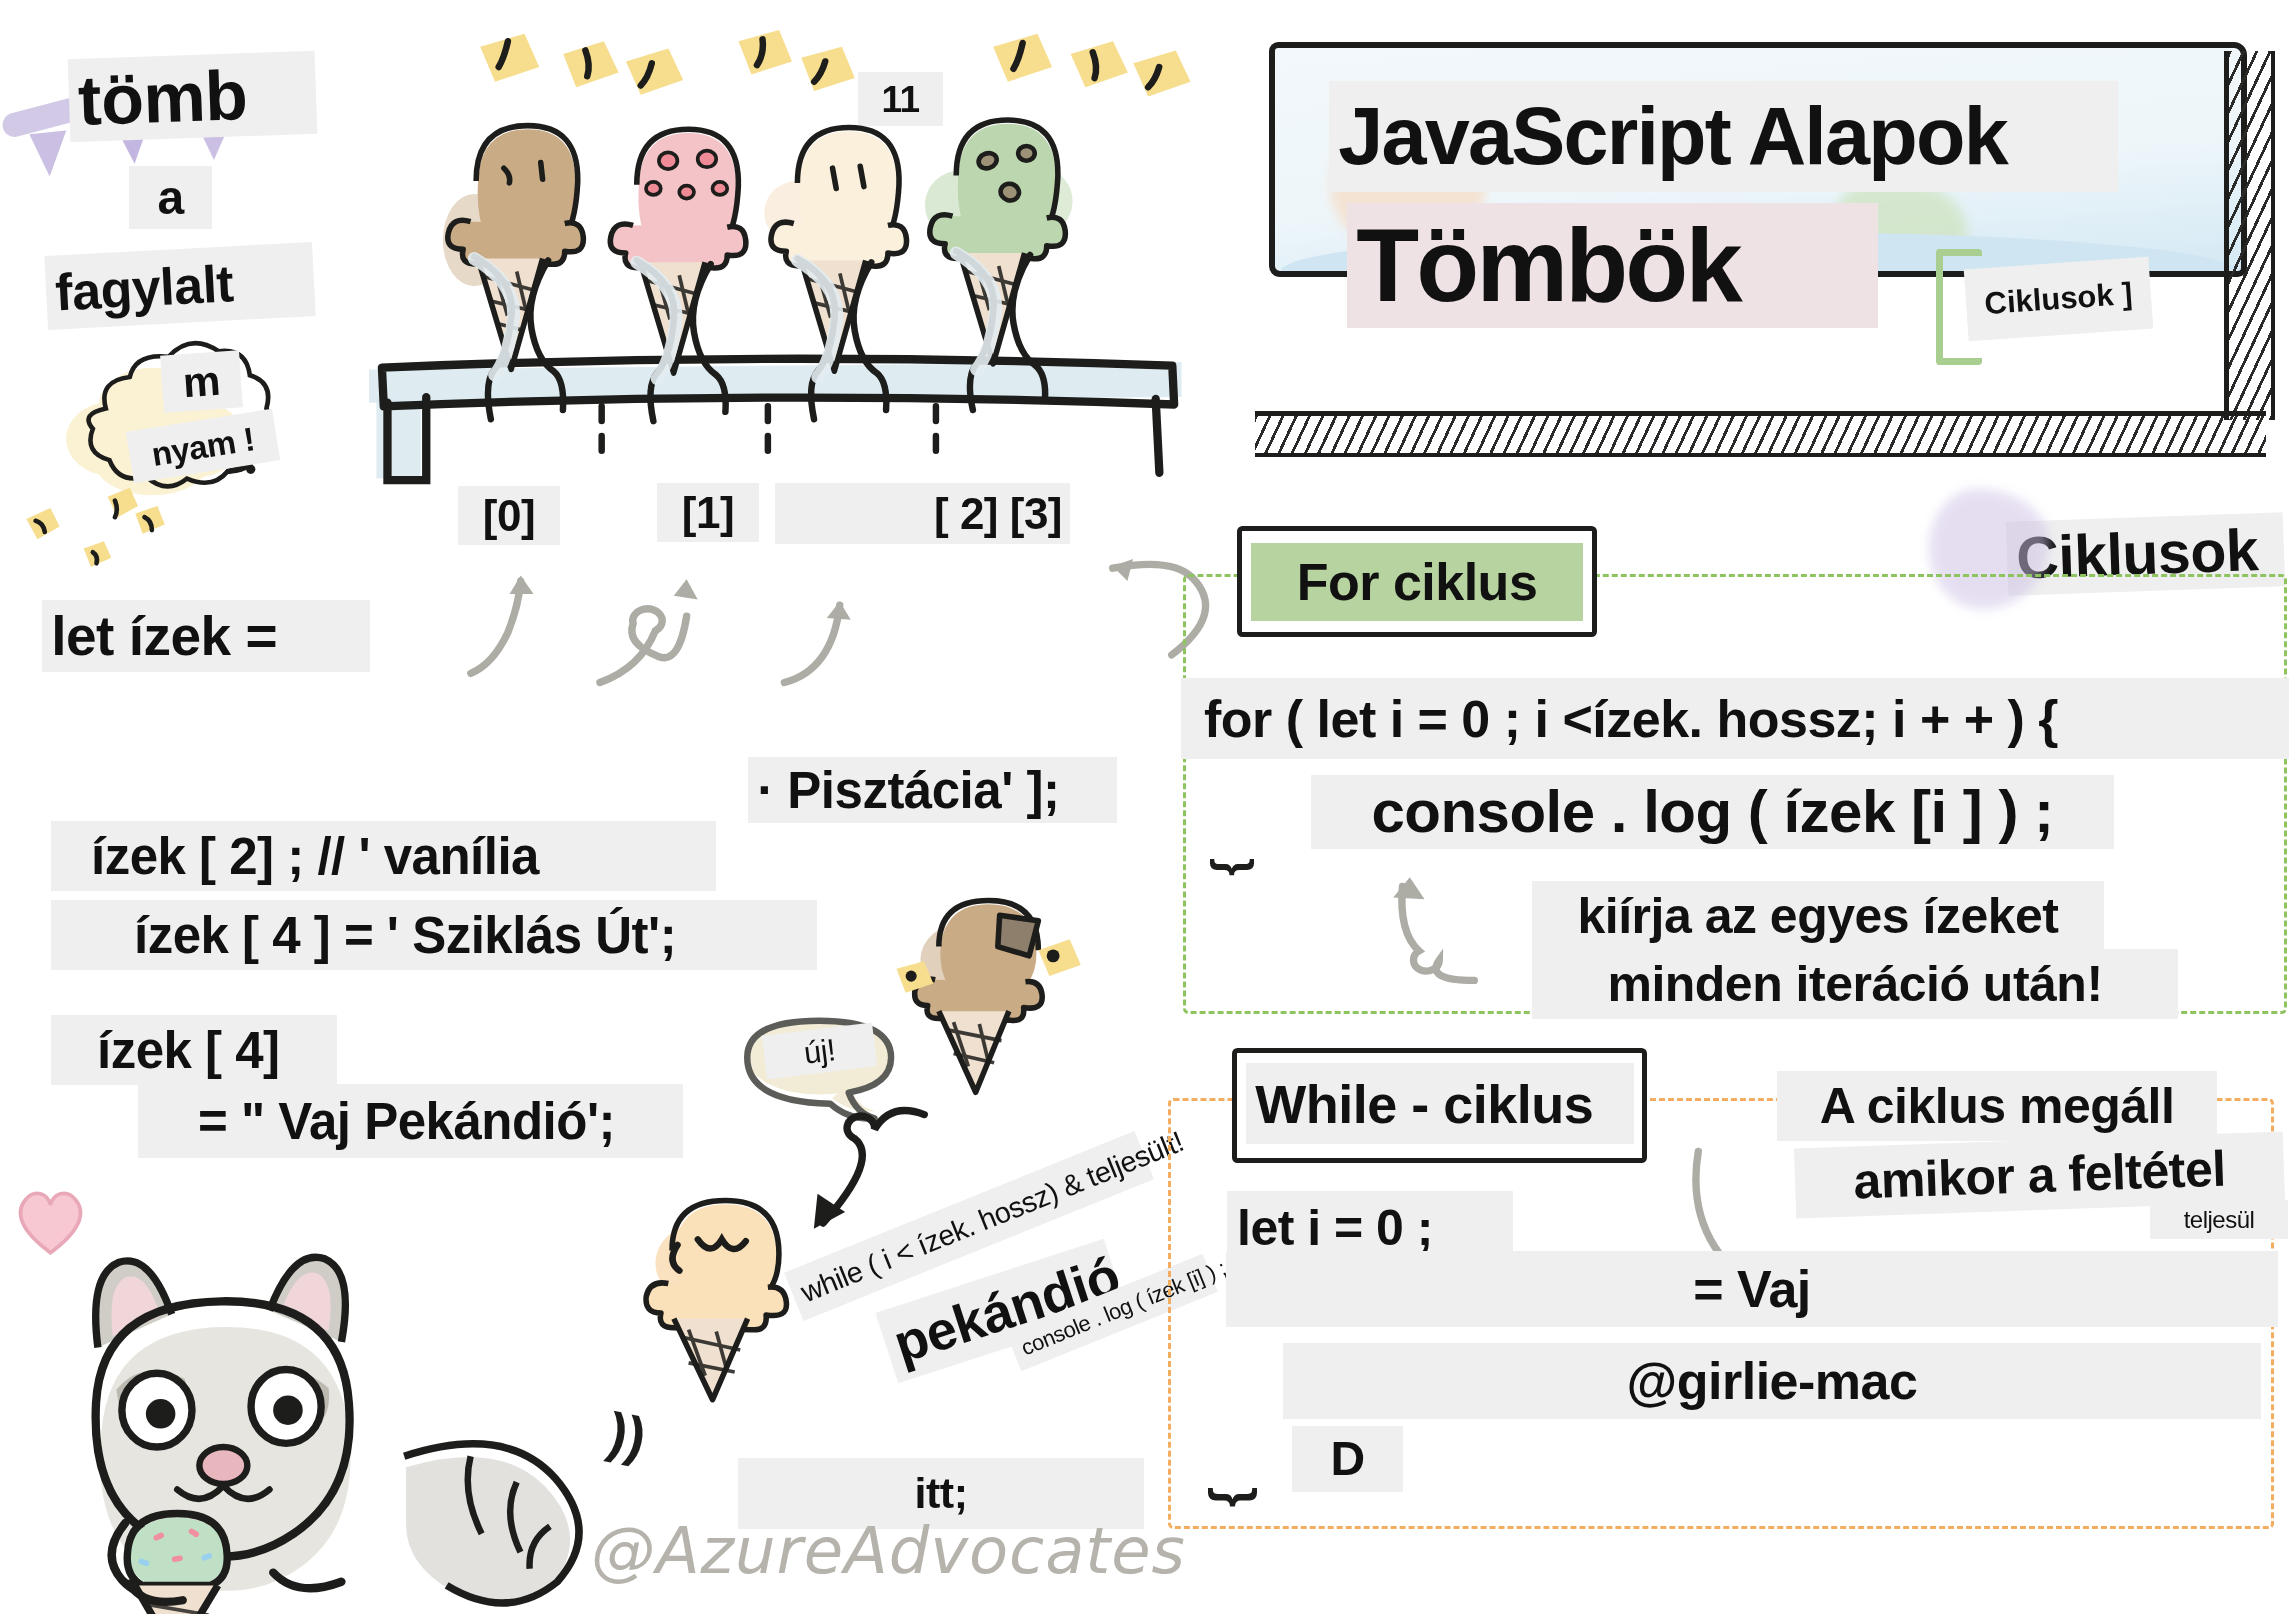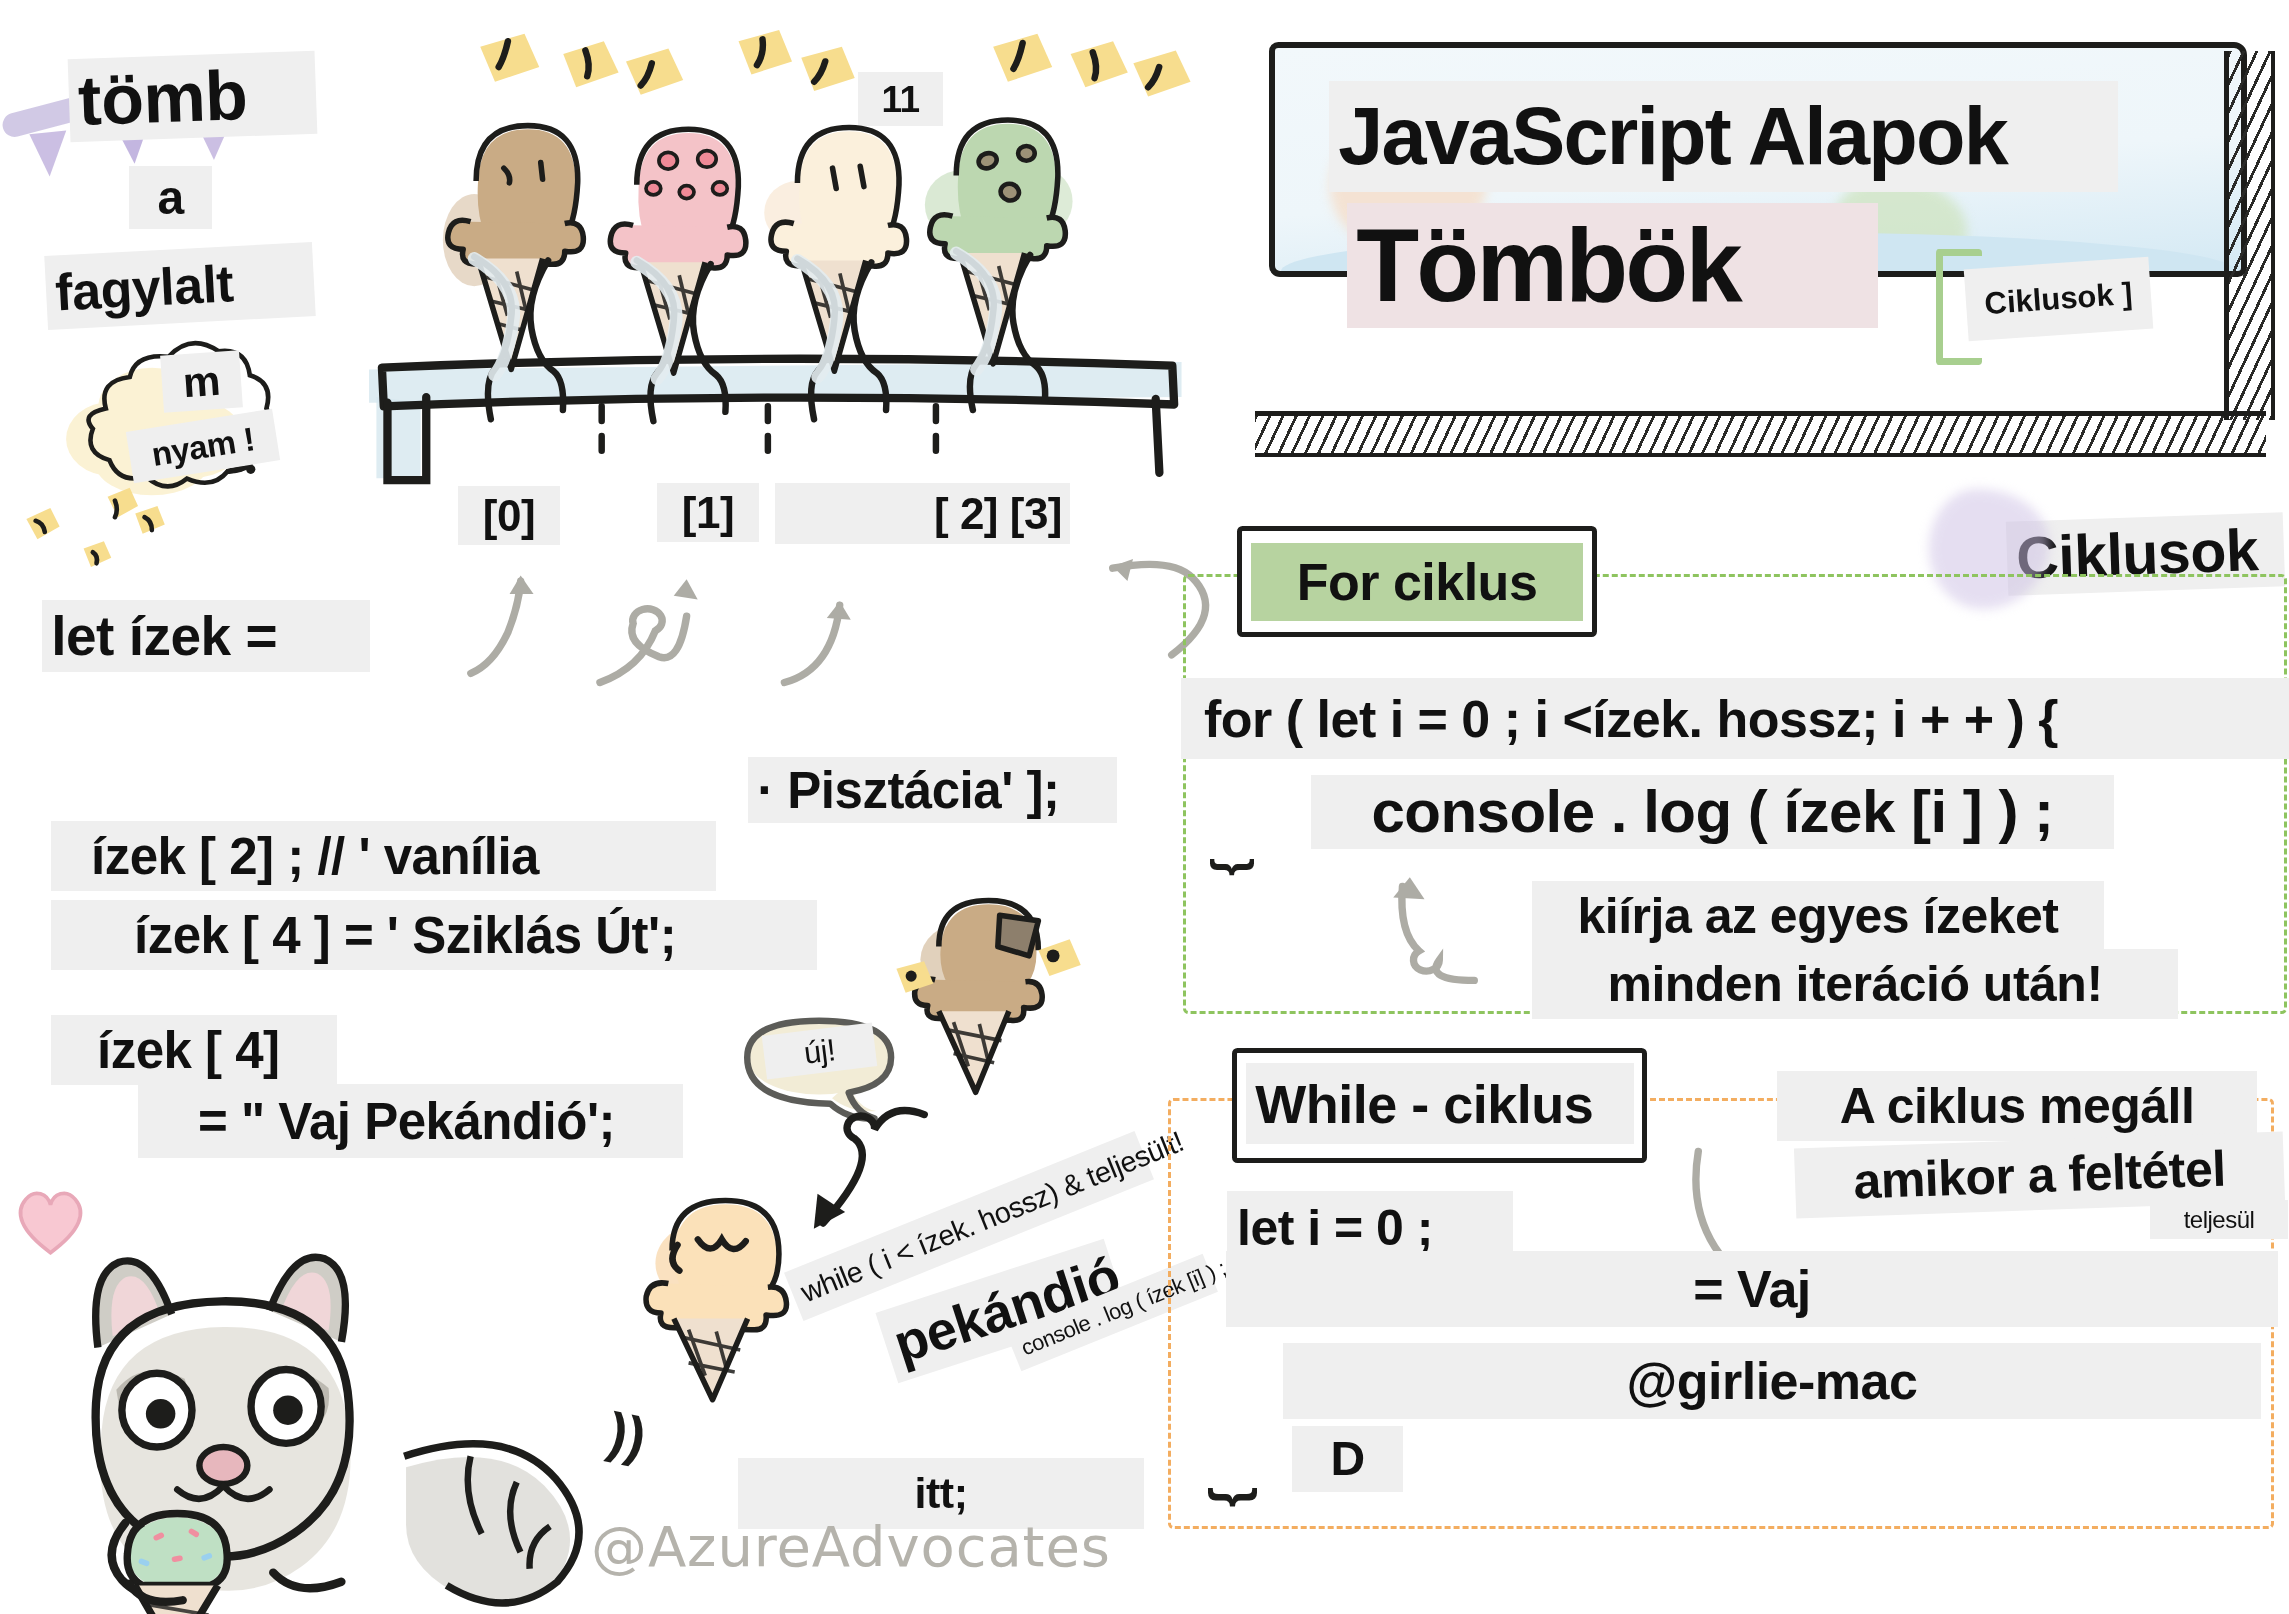--- a/index.html
+++ b/index.html
@@ -67,22 +67,22 @@
 
   .label-box{
     position:absolute;border:5.5px solid #1d1d1b;border-radius:5.5px;
     background:#fff;box-sizing:border-box;
   }
 
   
   svg{display:block;overflow:visible;}
 
   .signature{
-    position:absolute;left:591px;top:1514px;font-size:56px;color:#b5b3ac;
-    font-family:"DejaVu Sans", sans-serif;letter-spacing:0.9px;
+    position:absolute;left:591px;top:1514px;font-size:64px;color:#b5b3ac;
+    font-family:"DejaVu Sans", sans-serif;font-style:italic;letter-spacing:0.9px;
   }
 </style>
 </head>
 <body>
 
 <div class="canvas">
 
   <div class="abs" style="left:9.2px;top:88px;">
     <svg width="277" height="120" viewBox="0 0 300 130">
       <path d="M6 40 L120 10 L250 24" stroke="#c9bfe0" stroke-width="26" fill="none" stroke-linecap="round" opacity=".85"></path>
@@ -471,21 +471,21 @@
 
   <div class="tile" style="left:1227px;top:1191px;width:286px;height:74px;font-size:50px;padding-left:10px;">let i = 0 ;</div>
 
   <div class="abs" style="left:1689px;top:1144px;">
     <svg width="129" height="138" viewBox="0 0 140 150">
       <path d="M10 8 q-10 60 18 104 q12 18 20 26" fill="none" stroke="#adaca5" stroke-width="8" stroke-linecap="round"></path>
       <path d="M32 120 l10 30 l-26 -8 Z" fill="#adaca5"></path>
     </svg>
   </div>
 
-  <div class="tile center" style="left:1777px;top:1071px;width:480px;height:70px;font-size:50px;">A ciklus megáll</div>
+  <div class="tile center" style="left:1777px;top:1071px;width:440px;height:70px;font-size:50px;">A ciklus megáll</div>
   <div class="tile center" style="left:1795px;top:1140px;width:489px;height:70px;font-size:50px;transform:rotate(-2deg);">amikor a feltétel</div>
   <div class="tile center" style="left:2150px;top:1200px;width:138px;height:39px;font-size:24px;font-weight:400;">teljesül</div>
 
   <div class="tile center" style="left:1226px;top:1251px;width:1052px;height:76px;font-size:52px;">= Vaj</div>
   <div class="tile center" style="left:1283px;top:1343px;width:978px;height:76px;font-size:52px;">@girlie-mac</div>
   <div class="tile center" style="left:1292px;top:1426px;width:111px;height:66px;font-size:48px;">D</div>
   <div class="abs" style="left:1227px;top:1467px;font-size:52px;color:#1d1d1b;font-weight:700;transform:rotate(90deg);">}</div>
 
 </div>
 

